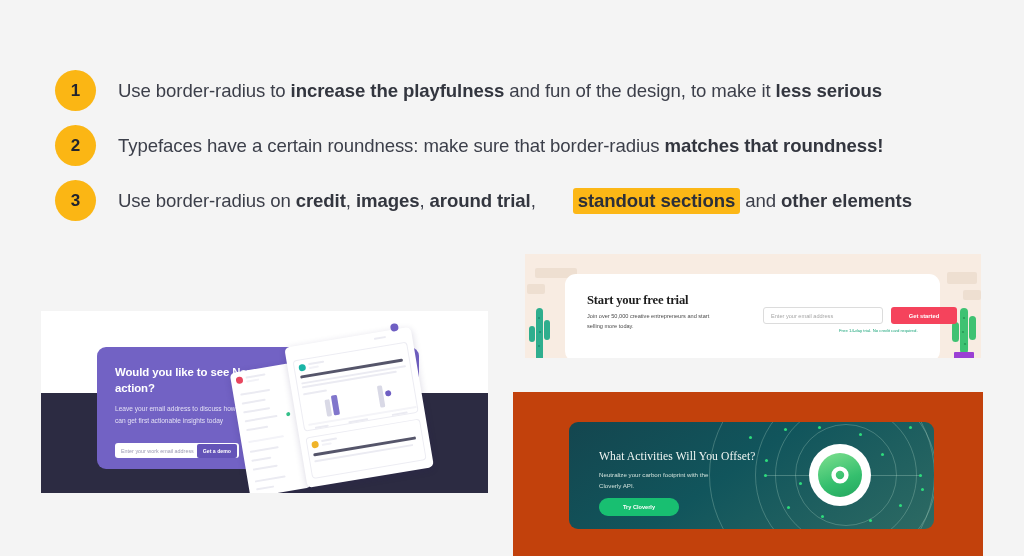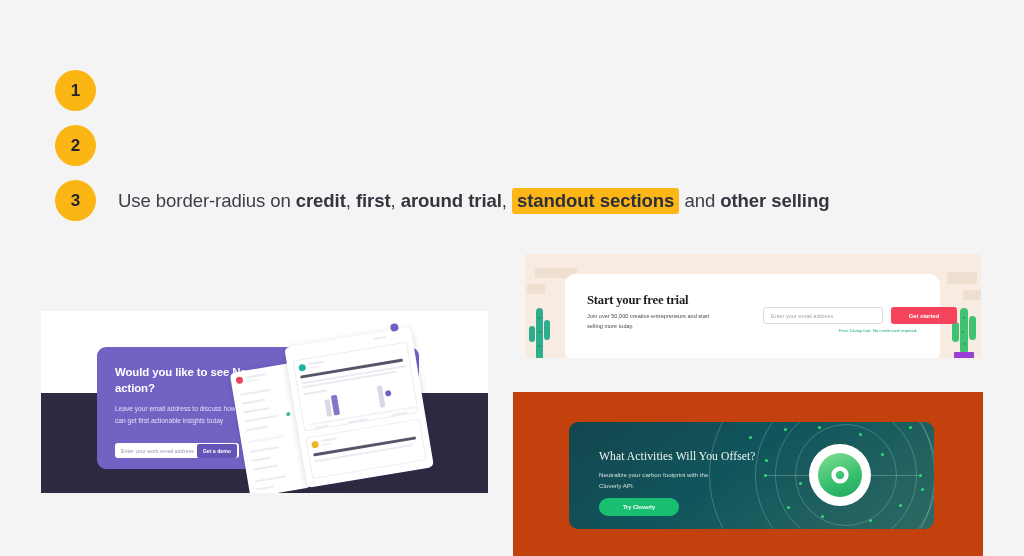--- a/index.html
+++ b/index.html
@@ -33,21 +33,21 @@
     font-size: 17px; font-weight: 700;
     display: flex; align-items: center; justify-content: center;
   }
   .row-text {
     margin-left: 22px; font-size: 18.6px; color: #3c3f4a;
     white-space: nowrap; letter-spacing: -0.1px;
   }
   .row-text b { font-weight: 700; color: #33363f; }
   .hl {
     background: #fcb716; border-radius: 3px;
-    padding: 2px 5px 3px 5px; font-weight: 700; color: #2c2f39;
+    padding: 2px 5px 3px 5px; font-weight: 700; color: #2c2f39; margin-left: 32px;
   }
 
   
   .shot { position: absolute; overflow: hidden; background: #fff; }
 
   
   .shotA { left: 41px; top: 311px; width: 447px; height: 182px; }
   .shotA .white-top { position: absolute; inset: 0 0 auto 0; height: 82px; background: #fff; }
   .shotA .dark-bottom { position: absolute; left: 0; bottom: 0; width: 100%; height: 100px; background: #2c2b42; }
   .purple {
@@ -157,30 +157,36 @@
 </head>
 <body>
 
 <div class="page">
 
 
   <div class="list">
 
     <div class="row">
       <div class="badge">1</div>
+      <div class="row-text">
+        <span>Use border-radius to </span><b>increase the playfulness</b><span> and fun of the design, to make it </span><b>less serious</b>
+      </div>
     </div>
 
     <div class="row">
       <div class="badge">2</div>
+      <div class="row-text">
+        <span>Typefaces have a certain roundness: make sure that border-radius </span><b>matches that roundness!</b>
+      </div>
     </div>
 
     <div class="row">
       <div class="badge">3</div>
       <div class="row-text">
-        <span>Use border-radius on </span><b>credit</b><span>, </span><b>first</b><span>, </span><b>around trial</b><span>, </span><span class="hl">standout sections</span><span> and </span><b>other selling</b>
+        <span>Use border-radius on </span><b>credit</b><span>, </span><b>images</b><span>, </span><b>around trial</b><span>, </span><span class="hl">standout sections</span><span> and </span><b>other elements</b>
       </div>
     </div>
 
   </div>
 
   <div class="shot shotA">
     <div class="white-top"></div>
     <div class="dark-bottom"></div>
 
     <div class="purple">

